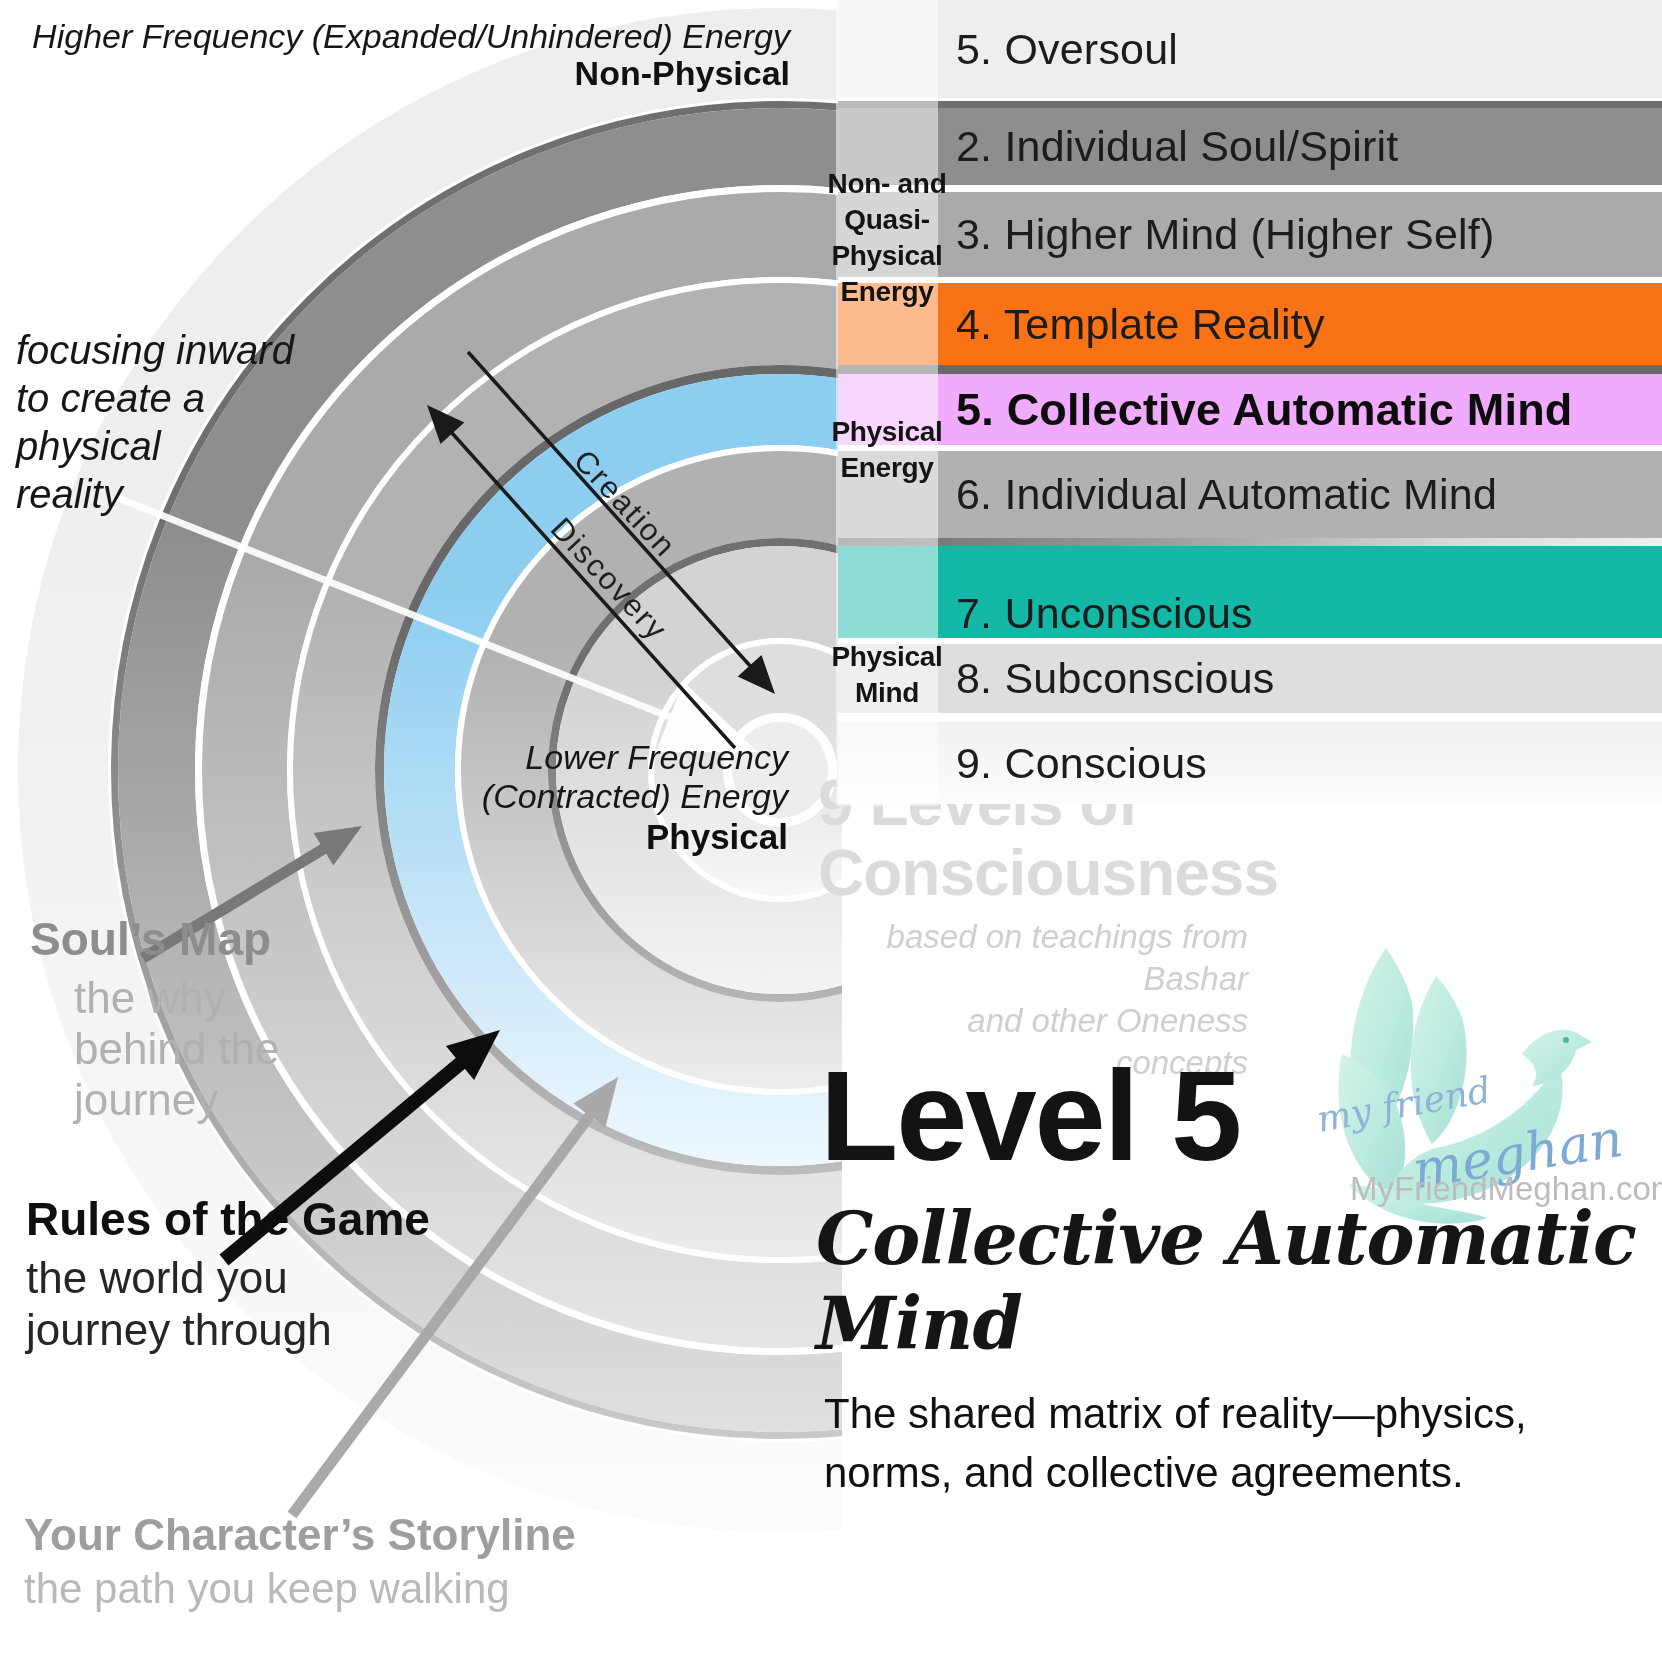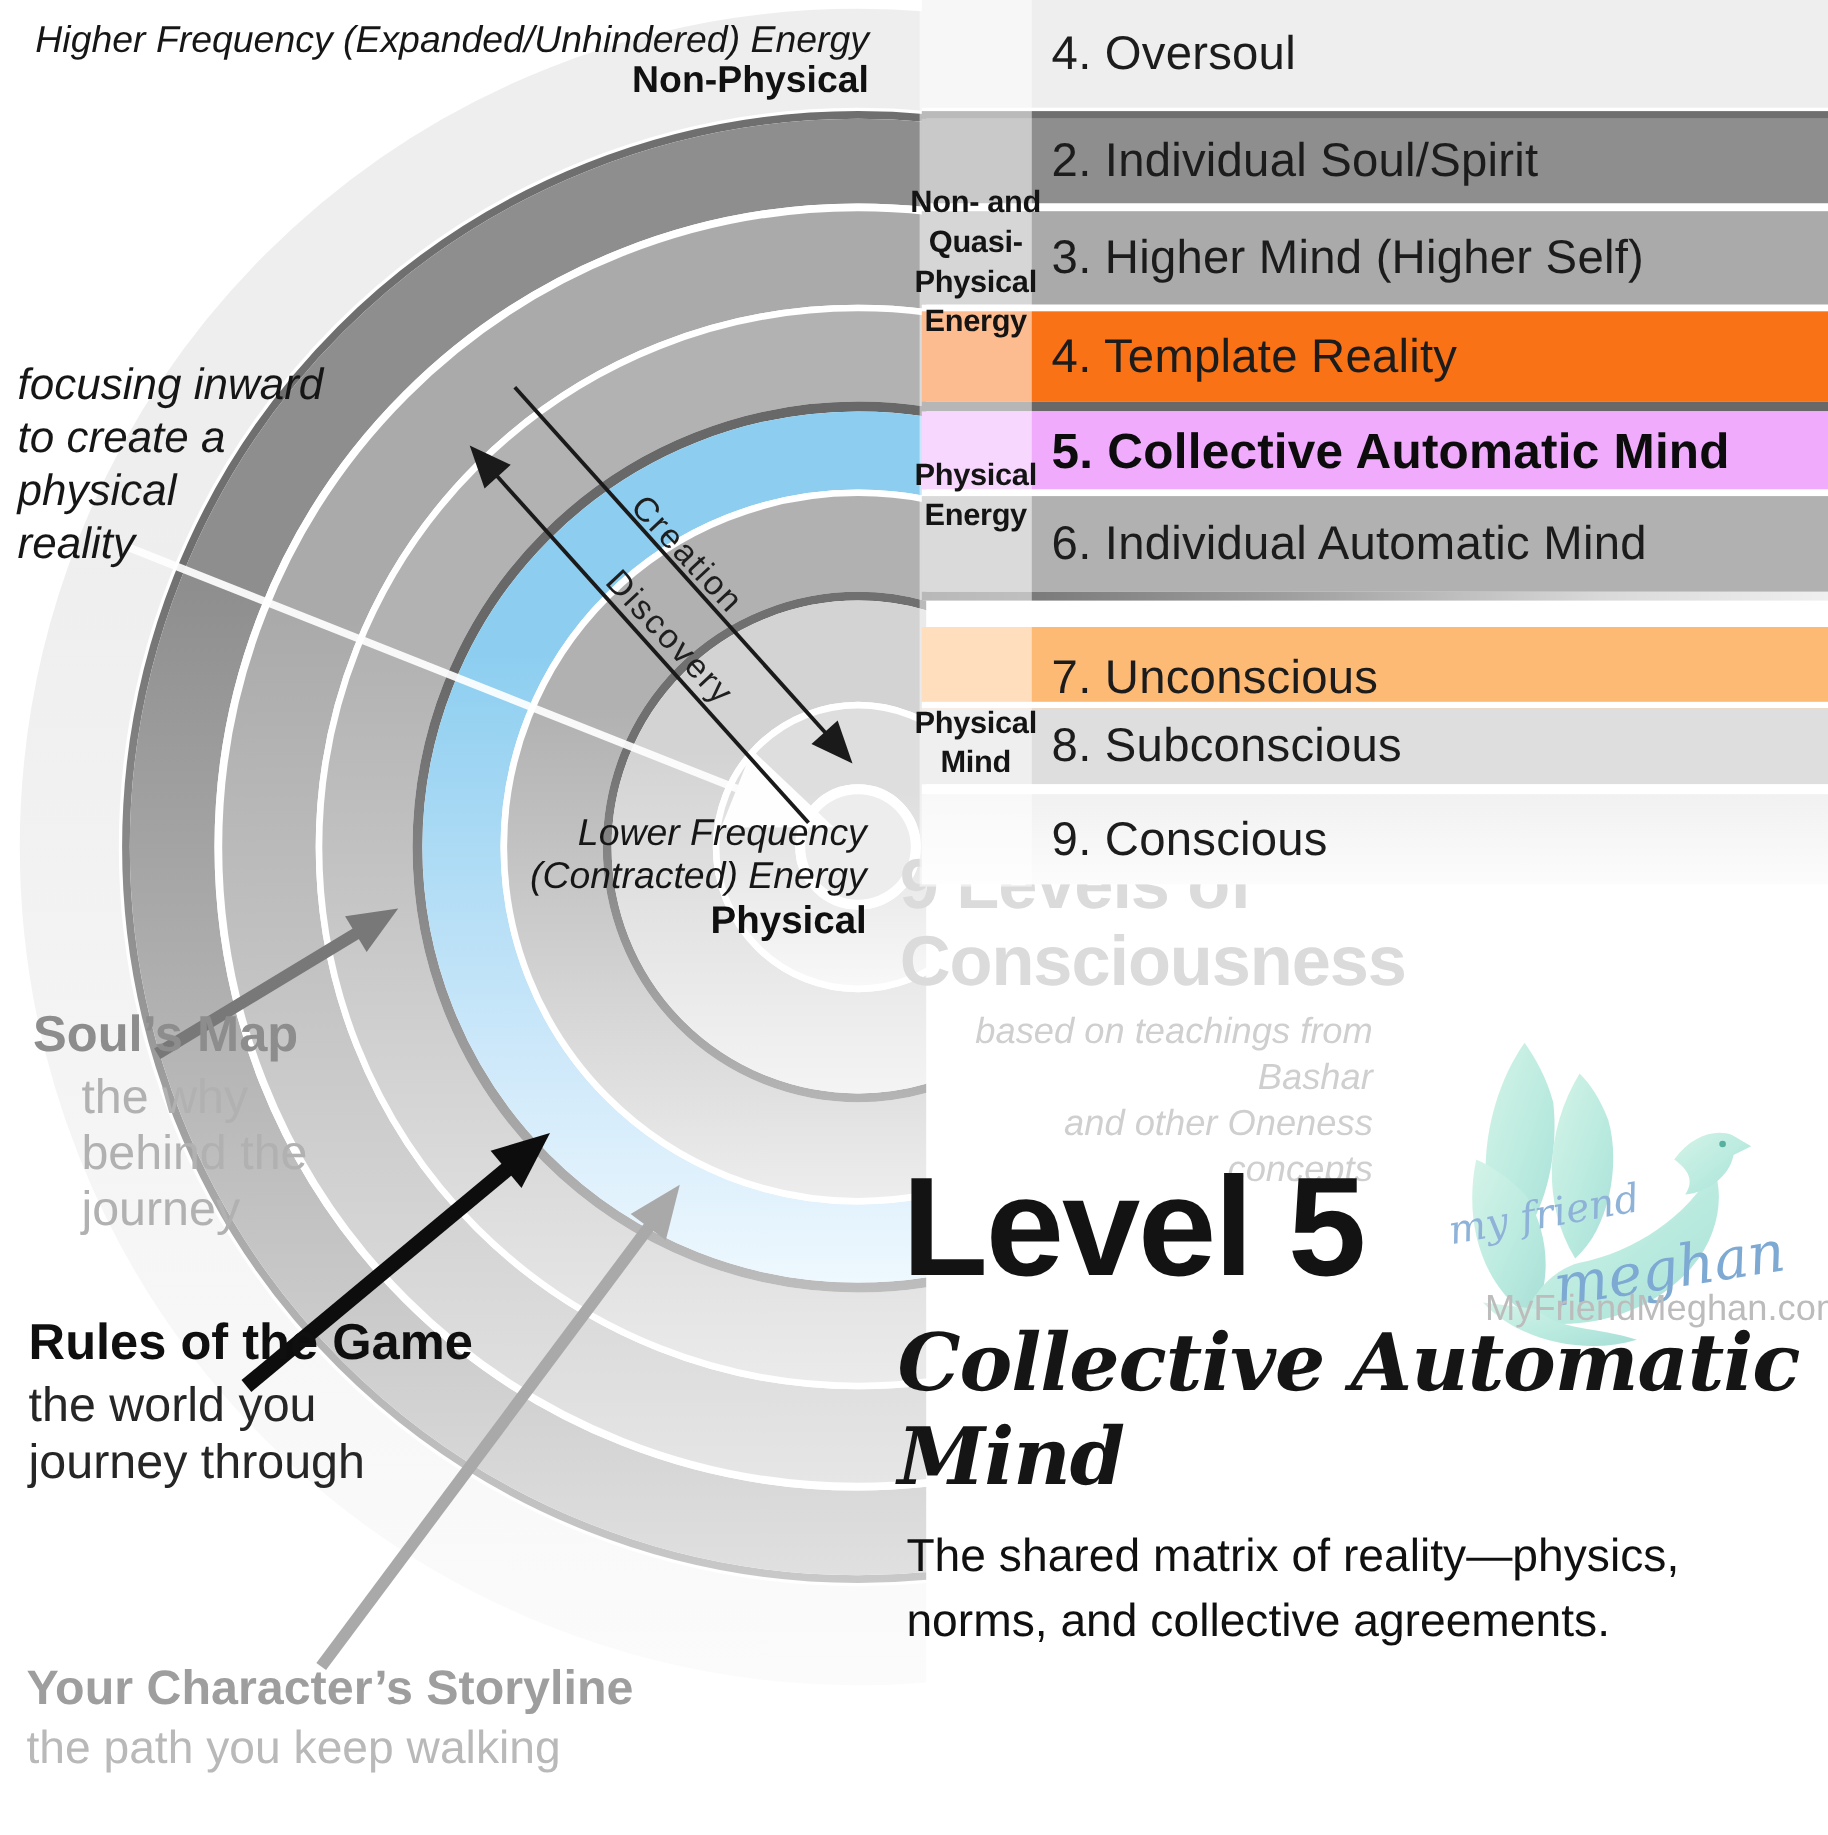--- a/index.html
+++ b/index.html
@@ -11,21 +11,21 @@
 
   
   .row{position:absolute;left:838px;width:824px;display:flex;align-items:center;
        padding-left:118px;font-size:43px;color:#1c1c1c;z-index:2;letter-spacing:.2px;}
   .r1{top:0;height:98px;background:#eeeeee;}
   .r2{top:108px;height:77px;background:#8e8e8e;}
   .r3{top:192px;height:85px;background:#aaaaaa;}
   .r4{top:283px;height:82px;background:#f97316;}
   .r5{top:374px;height:71px;background:#f0abfc;font-weight:700;color:#0c0c0c;font-size:45px;}
   .r6{top:451px;height:87px;background:#b1b1b1;}
-  .r7{top:570px;height:92px;background:#fdba74;}
+  .r7{top:546px;height:92px;background:#14b8a6;align-items:flex-end;}
   .r8{top:644px;height:69px;background:#dedede;}
   .r9{top:722px;height:82px;background:linear-gradient(180deg,#f1f1f1,#fcfcfc);}
   .sep{position:absolute;left:838px;width:824px;z-index:2;}
   .sw1{top:98px;height:3px;background:#ffffff;}
   .sd1{top:101px;height:7px;background:#6f6f6f;}
   .sw2{top:185px;height:7px;background:#ffffff;}
   .sw3{top:277px;height:6px;background:#ffffff;}
   .sd2{top:365px;height:9px;background:#686868;}
   .sw4{top:445px;height:6px;background:#ffffff;}
   .sd3{top:538px;height:8px;background:linear-gradient(90deg,#6b6b6b 0%,#9e9e9e 40%,#d9d9d9 75%,#efefef 100%);}
@@ -181,21 +181,21 @@
       <line x1="224" y1="1260" x2="462" y2="1062" stroke="#0d0d0d" stroke-width="14"></line>
       <polygon points="500,1030 474.1,1079.9 446,1046.1" fill="#0d0d0d"></polygon>
     </g>
     <g>
       <line x1="292" y1="1515" x2="594" y2="1110" stroke="#a9a9a9" stroke-width="11"></line>
       <polygon points="618,1077 605.3,1127.4 573.3,1103.6" fill="#a9a9a9"></polygon>
     </g>
   </svg>
 
   <div class="row r1">
-      <span>4. Oversoul</span>
+      <span>5. Oversoul</span>
     </div>
   <div class="sep sw1"></div>
   <div class="sep sd1"></div>
   <div class="row r2">
       <span>2. Individual Soul/Spirit</span>
     </div>
   <div class="sep sw2"></div>
   <div class="row r3">
       <span>3. Higher Mind (Higher Self)</span>
     </div>

